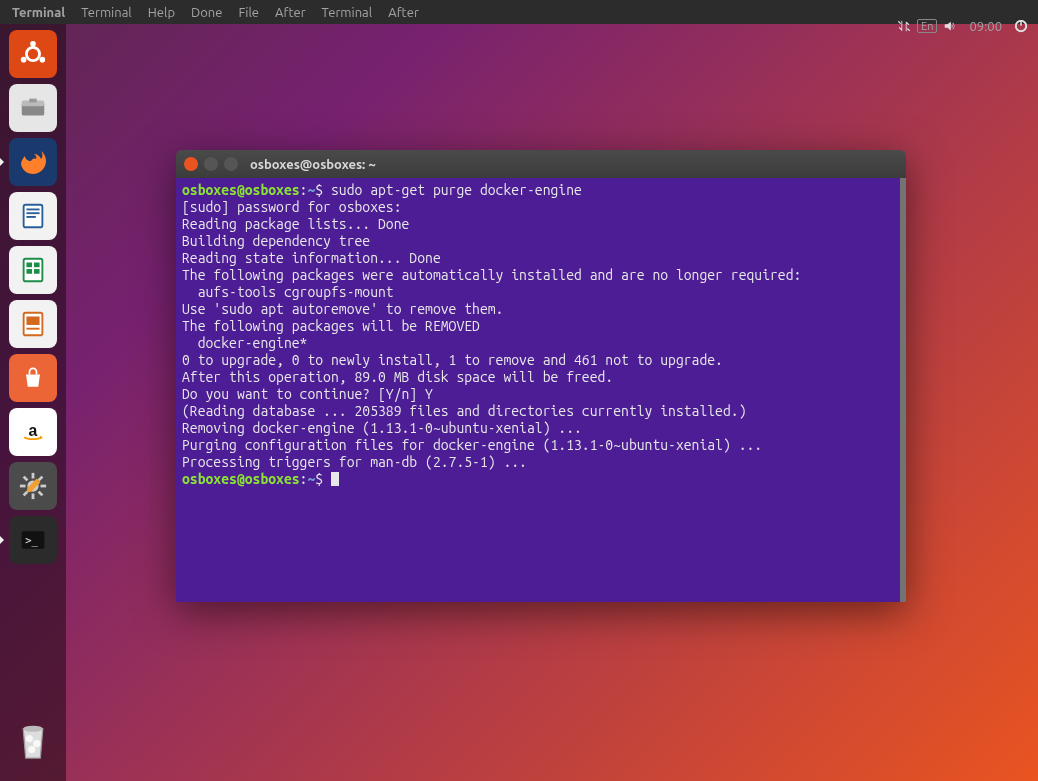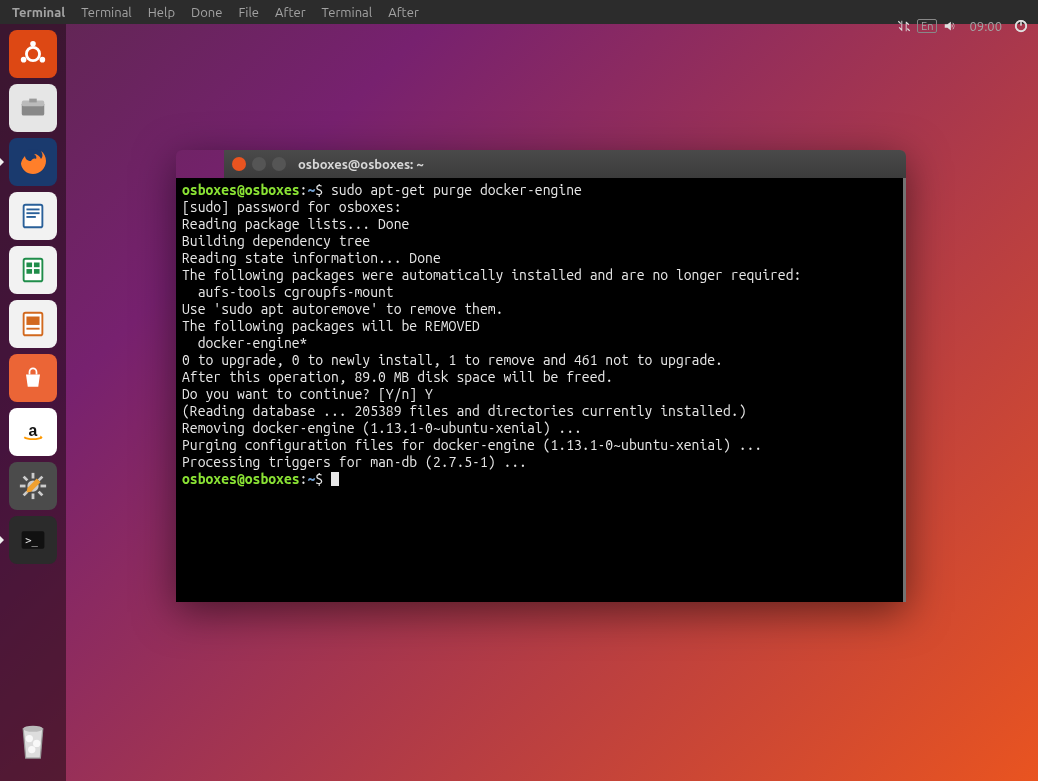--- a/index.html
+++ b/index.html
@@ -40,32 +40,32 @@
 .launcher .trash { margin-top: auto; margin-bottom: 16px; }
 
 .termwin {
   position: absolute; left: 176px; top: 150px; width: 730px;
   box-shadow: 0 10px 40px rgba(0,0,0,0.5);
   border-radius: 6px 6px 0 0; overflow: hidden;
 }
 .termwin .titlebar {
   height: 28px; background: linear-gradient(#4a4a4a,#3c3c3c);
   display: flex; align-items: center; padding: 0 8px; gap: 6px;
-  color: #d8d8d8; font-size: 13px; font-weight: bold; margin-left: 48px;
+  color: #d8d8d8; font-size: 13px; font-weight: bold;
 }
 .termwin .wbtn { width: 14px; height: 14px; border-radius: 50%; }
 .termwin .wbtn.close { background: #e95420; }
 .termwin .wbtn.min { background: #555; }
 .termwin .wbtn.max { background: #555; }
 .termwin .body {
-  background: #000000; color: #e8e8e8;
+  background: #4c1d95; color: #e8e8e8;
   font-family: "Ubuntu Mono","DejaVu Sans Mono",monospace;
   font-size: 14px; line-height: 17px;
   padding: 4px 6px; min-height: 424px;
-  border-right: 3px solid #737373;
+  border-right: 6px solid #737373;
   white-space: pre-wrap;
 }
 .termwin .body .g { color: #8ae234; font-weight: bold; }
 .termwin .body .b { color: #729fcf; font-weight: bold; }
 .termwin .body .cursor {
   display: inline-block; width: 8px; height: 14px; background: #e8e8e8;
   vertical-align: -2px;
 }
 </style>
 </head>

